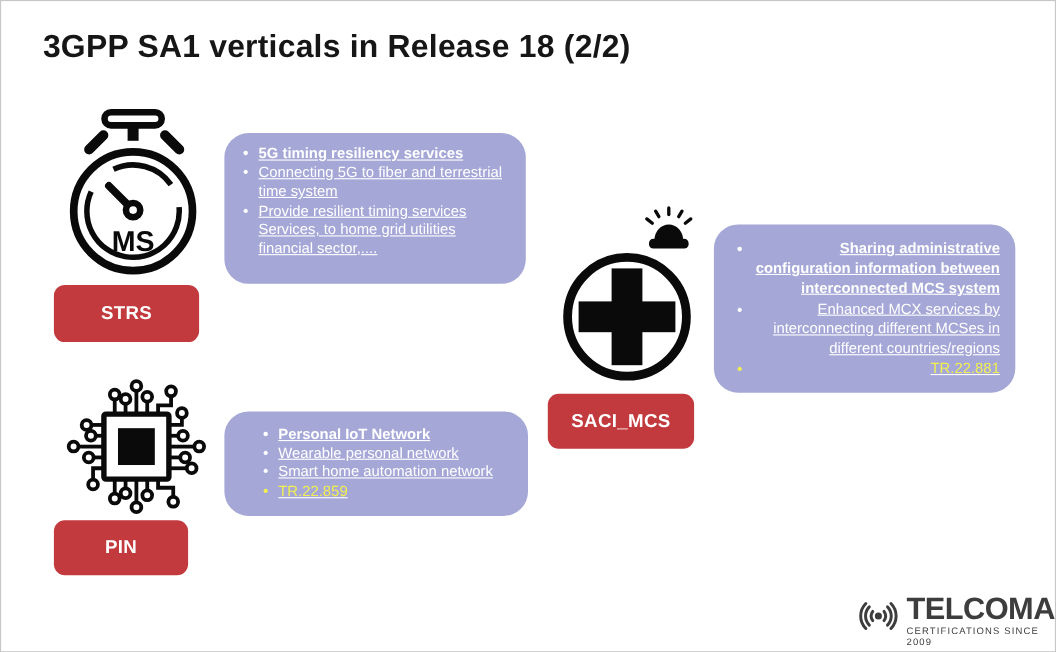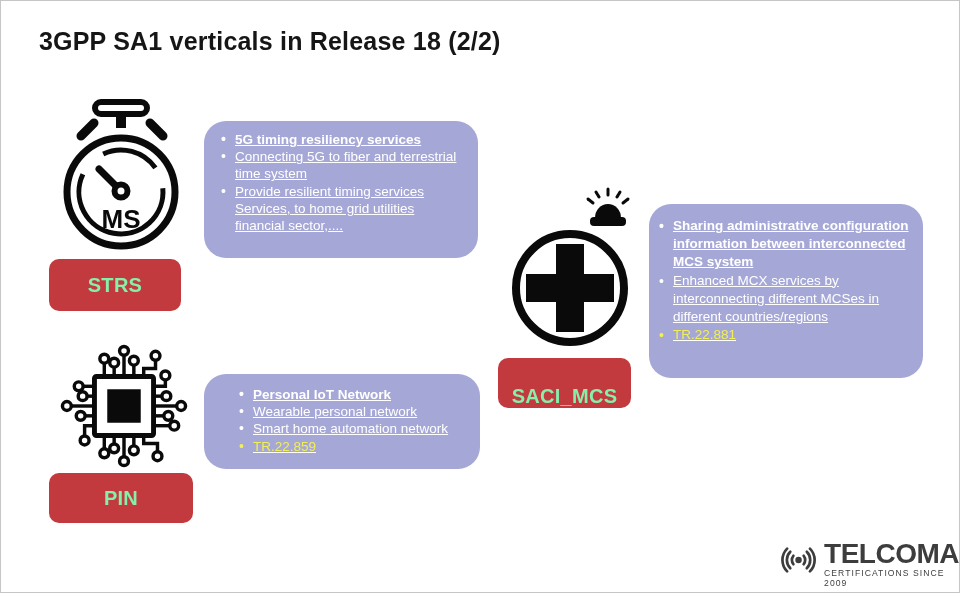--- a/index.html
+++ b/index.html
@@ -8,44 +8,44 @@
     font-family:"Liberation Sans","DejaVu Sans",sans-serif;
     background:#ffffff;position:relative;overflow:hidden;
   }
   .slide{
     position:absolute;inset:0;
     border:1px solid #c6c6c6;
     background:#ffffff;
   }
   .title{
     position:absolute;left:38px;top:26px;
-    font-size:25px;font-weight:600;color:var(--title-dark);
+    font-size:29px;font-weight:600;color:var(--title-dark);
     letter-spacing:0.2px;
   }
   
   .chip{
     position:absolute;
     background:var(--button-red);
     border-radius:10px;
-    color:#86efac;font-weight:700;font-size:20px;letter-spacing:0.3px;
+    color:#ffffff;font-weight:700;font-size:17px;letter-spacing:0.3px;
     display:flex;align-items:center;justify-content:center;
   }
   .chip-strs{left:48px;top:258px;width:132px;height:52px;}
-  .chip-saci{left:497px;top:357px;width:133px;height:50px;align-items:flex-end;}
-  .chip-pin{left:48px;top:472px;width:144px;height:50px;}
+  .chip-saci{left:497px;top:357px;width:133px;height:50px;}
+  .chip-pin{left:48px;top:472px;width:122px;height:50px;}
   
   .callout{
     position:absolute;
     background:var(--box-purple);
     border-radius:22px;
     color:#ffffff;
     box-sizing:border-box;
   }
   .callout-1{left:203px;top:120px;width:274px;height:137px;padding:10px 14px 8px 16px;}
-  .callout-2{left:648px;top:203px;width:274px;height:174px;padding:13px 14px 8px 9px;}
+  .callout-2{left:648px;top:203px;width:274px;height:153px;padding:13px 14px 8px 20px;text-align:right;}
   .callout-3{left:203px;top:373px;width:276px;height:95px;padding:12px 14px 8px 34px;}
   ul.bullets{list-style:none;margin:0;padding:0;font-size:13.5px;line-height:17.2px;text-decoration:underline;}
   .callout-2 ul.bullets{line-height:18.2px;}
   ul.bullets li{position:relative;padding-left:15px;}
   ul.bullets li::before{
     content:"\2022";
     position:absolute;left:1px;top:0;
     font-size:14px;
   }
   ul.bullets li.bold{font-weight:700;}

